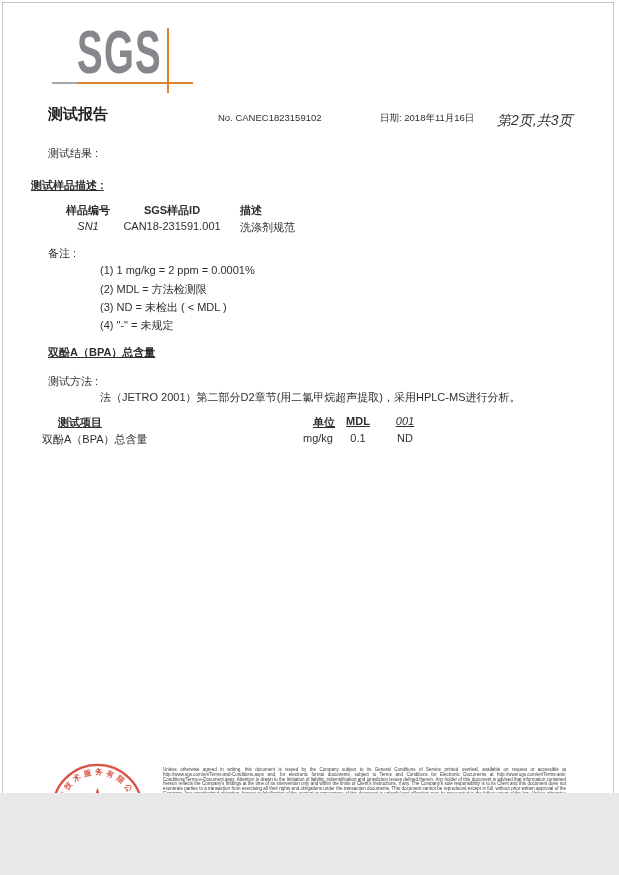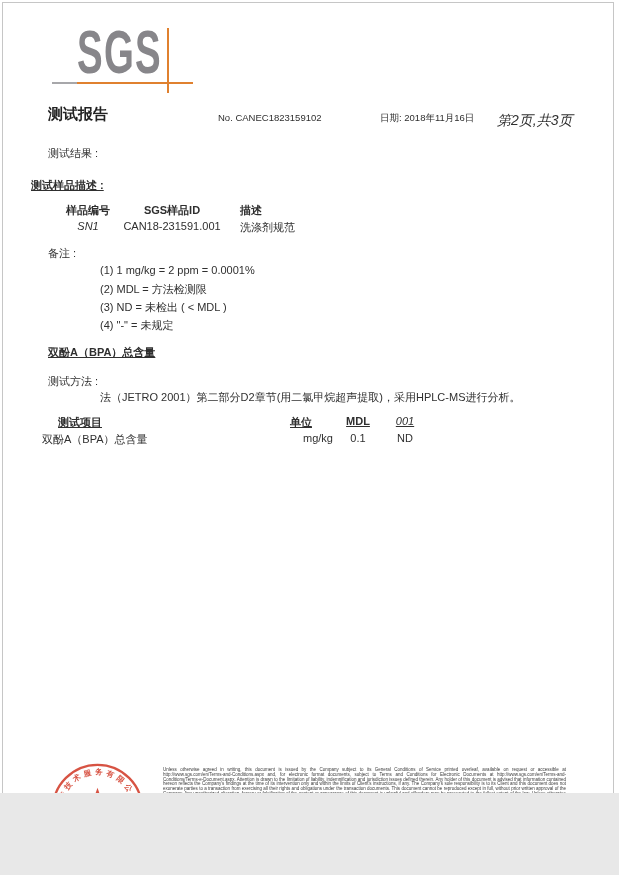--- a/index.html
+++ b/index.html
@@ -38,21 +38,21 @@
   .notes-label{position:absolute;left:48px;top:246px;}
   .note-line{position:absolute;left:100px;}
   .note-0{top:264px;} .note-1{top:282px;} .note-2{top:300px;} .note-3{top:318px;}
 
   .bpa-heading{position:absolute;left:48px;top:345px;font-weight:bold;text-decoration:underline;}
   .method-label{position:absolute;left:48px;top:374px;}
   .method-line-0{position:absolute;left:100px;top:374px;width:430px;}
   .method-line-1{position:absolute;left:100px;top:390px;width:430px;}
 
   .rt-h-item{position:absolute;left:58px;top:415px;font-weight:bold;text-decoration:underline;}
-  .rt-h-unit{position:absolute;left:282px;top:415px;width:38px;text-align:center;font-weight:bold;text-decoration:underline;}
+  .rt-h-unit{position:absolute;left:305px;top:415px;width:38px;text-align:center;font-weight:bold;text-decoration:underline;}
   .rt-h-mdl{position:absolute;left:339px;top:415px;width:38px;text-align:center;font-weight:bold;text-decoration:underline;}
   .rt-h-001{position:absolute;left:385px;top:415px;width:40px;text-align:center;font-style:italic;text-decoration:underline;}
   .rt-c-item{position:absolute;left:42px;top:432px;}
   .rt-c-unit{position:absolute;left:299px;top:432px;width:38px;text-align:center;}
   .rt-c-mdl{position:absolute;left:339px;top:432px;width:38px;text-align:center;}
   .rt-c-001{position:absolute;left:385px;top:432px;width:40px;text-align:center;}
 
   
   .company-lines{position:absolute;left:34px;top:839px;width:130px;text-align:center;
     font-size:5px;line-height:8px;color:#9c9c9c;}

